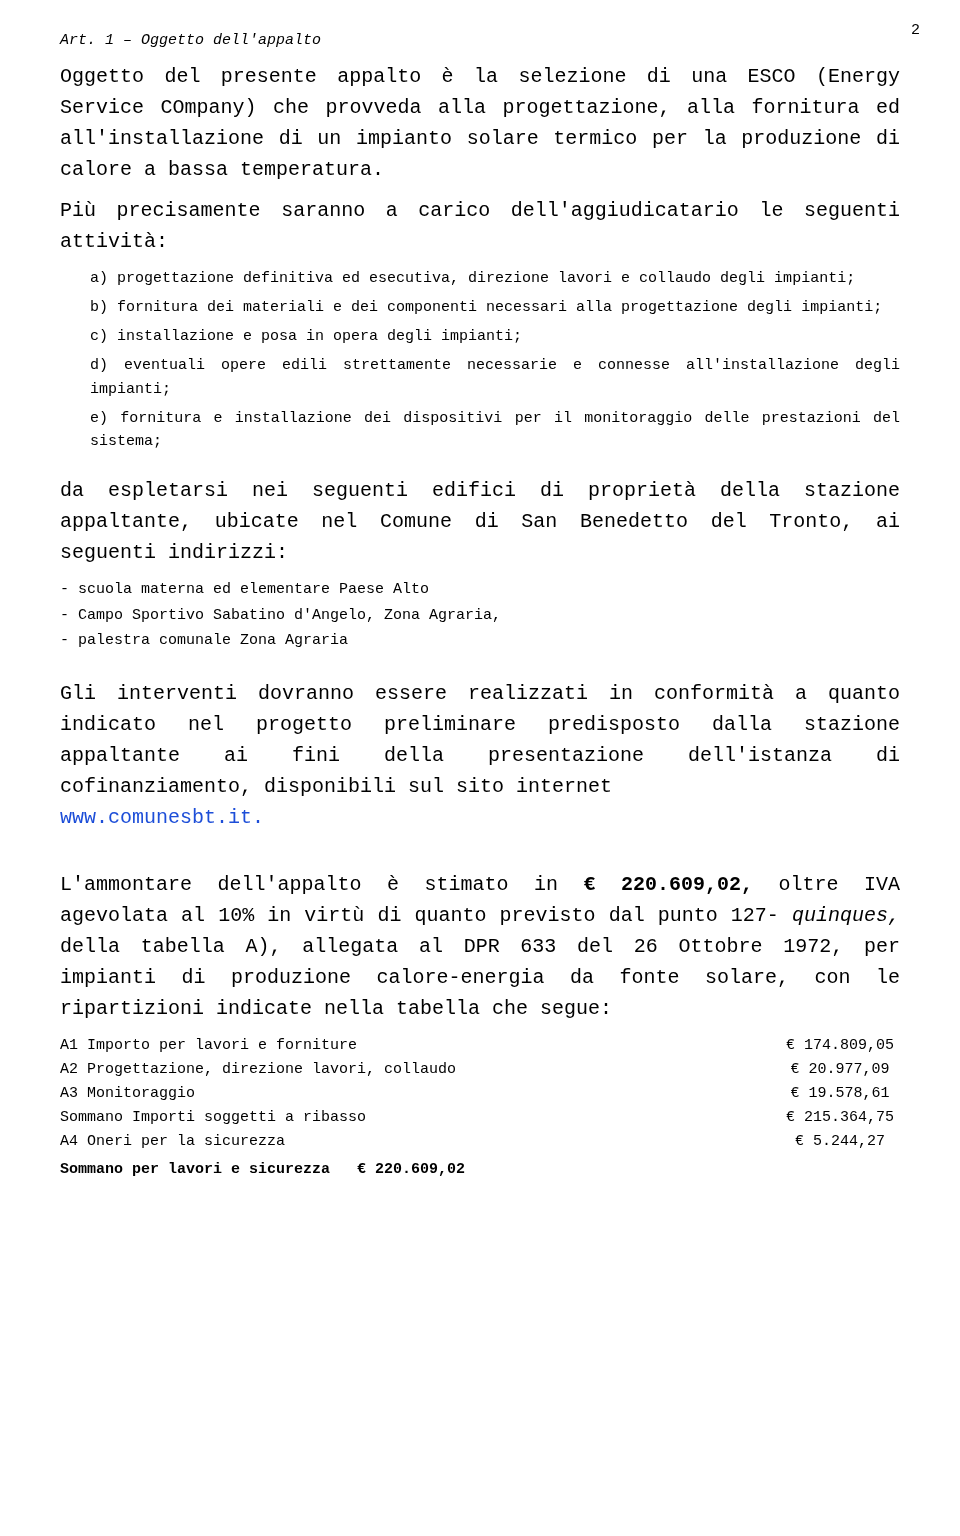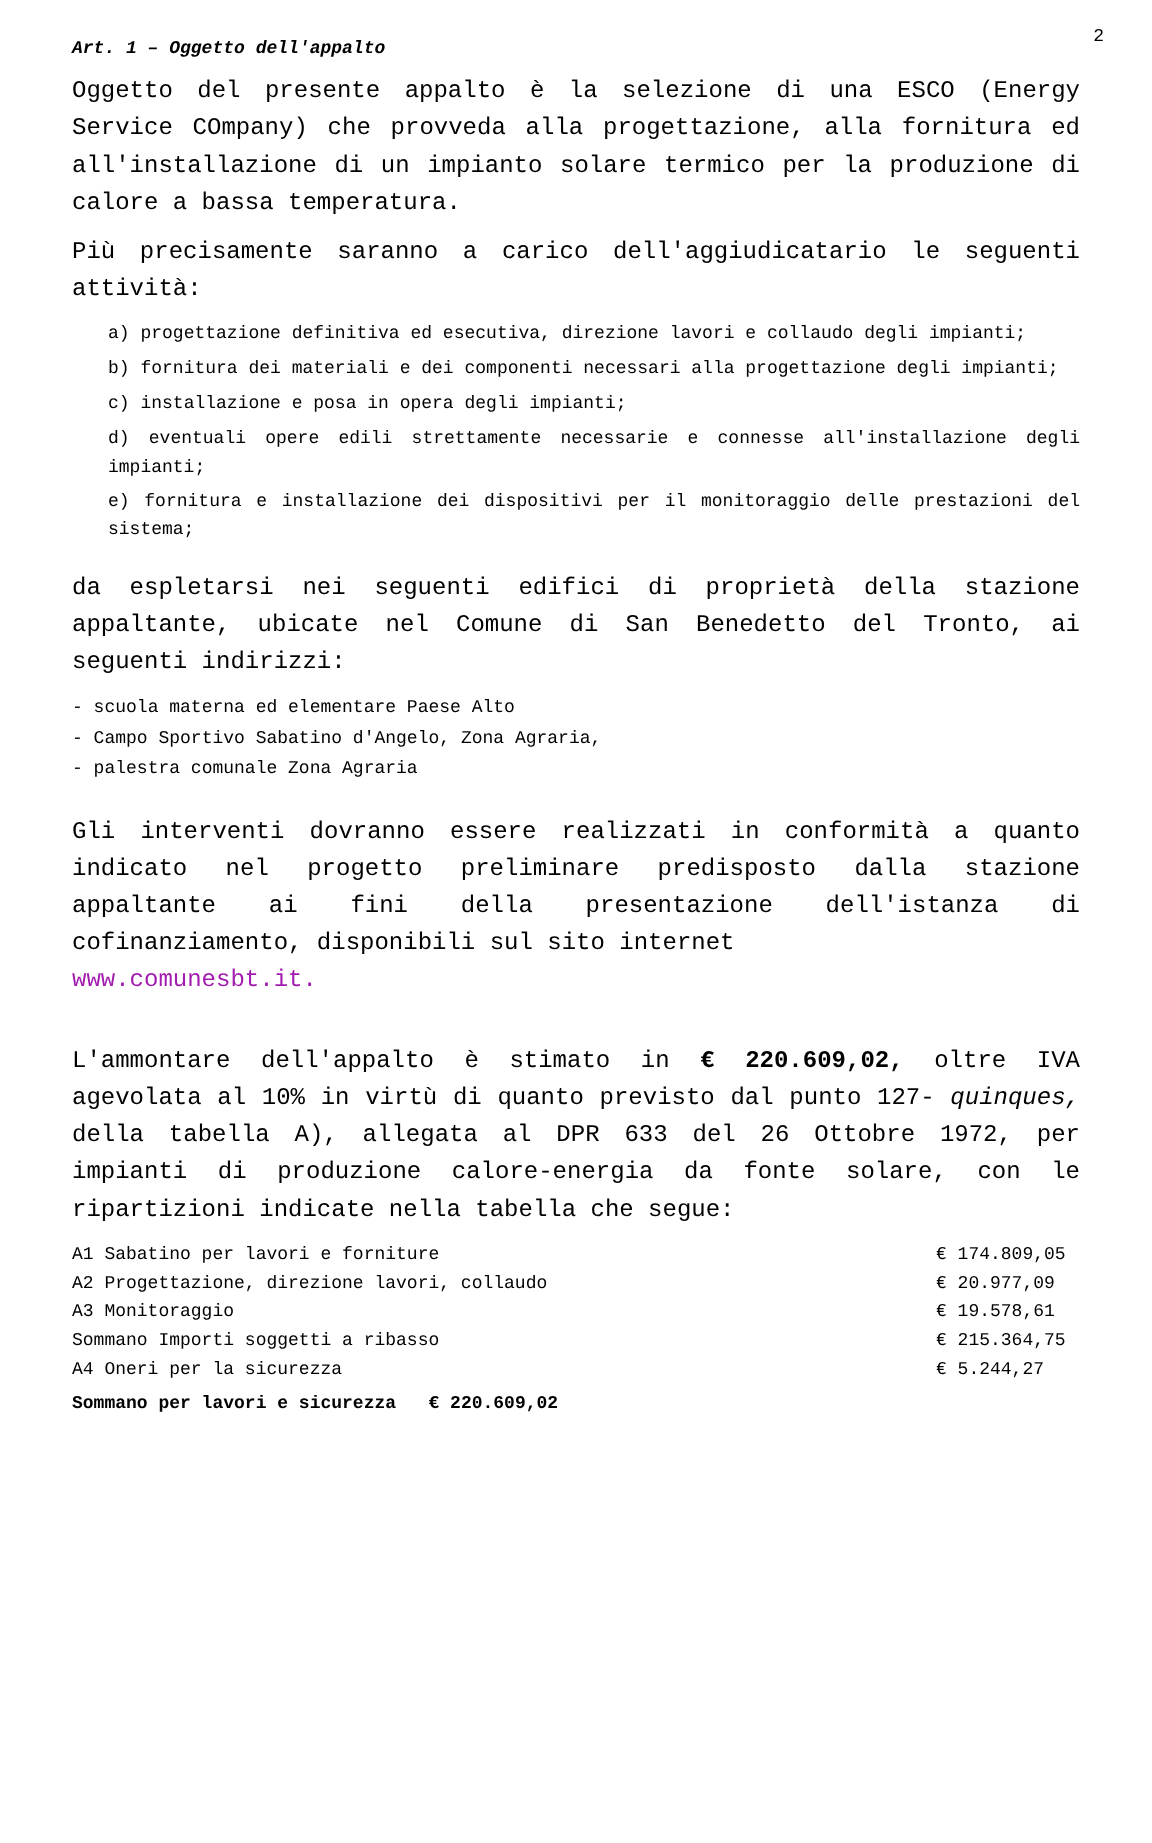--- a/index.html
+++ b/index.html
@@ -19,21 +19,21 @@
     }
     .page-number {
       position: absolute;
       top: 20px;
       right: 40px;
       font-family: 'Courier New', Courier, monospace;
       font-size: 15px;
     }
     h2 {
       font-style: italic;
-      font-weight: bold;
+      font-weight: normal;
       font-size: 15px;
       margin-bottom: 8px;
       font-family: 'Courier New', Courier, monospace;
     }
     p {
       text-align: justify;
       margin-bottom: 10px;
       font-family: Liberation Mono, monospace;
       font-size: 20px;
       line-height: 1.55;
@@ -52,41 +52,41 @@
       margin: 10px 0;
     }
     .dash-item {
       text-align: justify;
       font-family: 'Courier New', Courier, monospace;
       font-size: 15px;
       line-height: 1.55;
       margin-bottom: 2px;
     }
     a {
-      color: #a21caf;
+      color: #1d4ed8;
       text-decoration: none;
     }
     .section {
       margin-bottom: 20px;
     }
     .table-section {
       margin-top: 10px;
     }
     .table-row {
       display: flex;
       justify-content: space-between;
       font-family: 'Courier New', Courier, monospace;
       font-size: 15px;
       line-height: 1.6;
     }
     .table-row .label {
       flex: 1;
     }
     .table-row .value {
-      text-align: left;
+      text-align: center;
       min-width: 120px;
     }
     .table-row.bold-row {
       font-weight: bold;
       text-align: center;
       justify-content: flex-start;
     }
     .bold-row .label {
       flex: none;
       text-align: center;
@@ -151,21 +151,21 @@
   <p>
     <span>L'ammontare dell'appalto è stimato in</span>
     <strong>€ 220.609,02,</strong>
     <span>oltre IVA agevolata al 10% in virtù di quanto previsto dal punto 127-</span>
     <em>quinques,</em>
     <span>della tabella A), allegata al DPR 633 del 26 Ottobre 1972, per impianti di produzione calore-energia da fonte solare, con le ripartizioni indicate nella tabella che segue:</span>
   </p>
 
   <div class="table-section">
     <div class="table-row">
-      <span class="label">A1 Sabatino per lavori e forniture</span>
+      <span class="label">A1 Importo per lavori e forniture</span>
       <span class="value">€ 174.809,05</span>
     </div>
     <div class="table-row">
       <span class="label">A2 Progettazione, direzione lavori, collaudo</span>
       <span class="value">€  20.977,09</span>
     </div>
     <div class="table-row">
       <span class="label">A3 Monitoraggio</span>
       <span class="value">€  19.578,61</span>
     </div>

